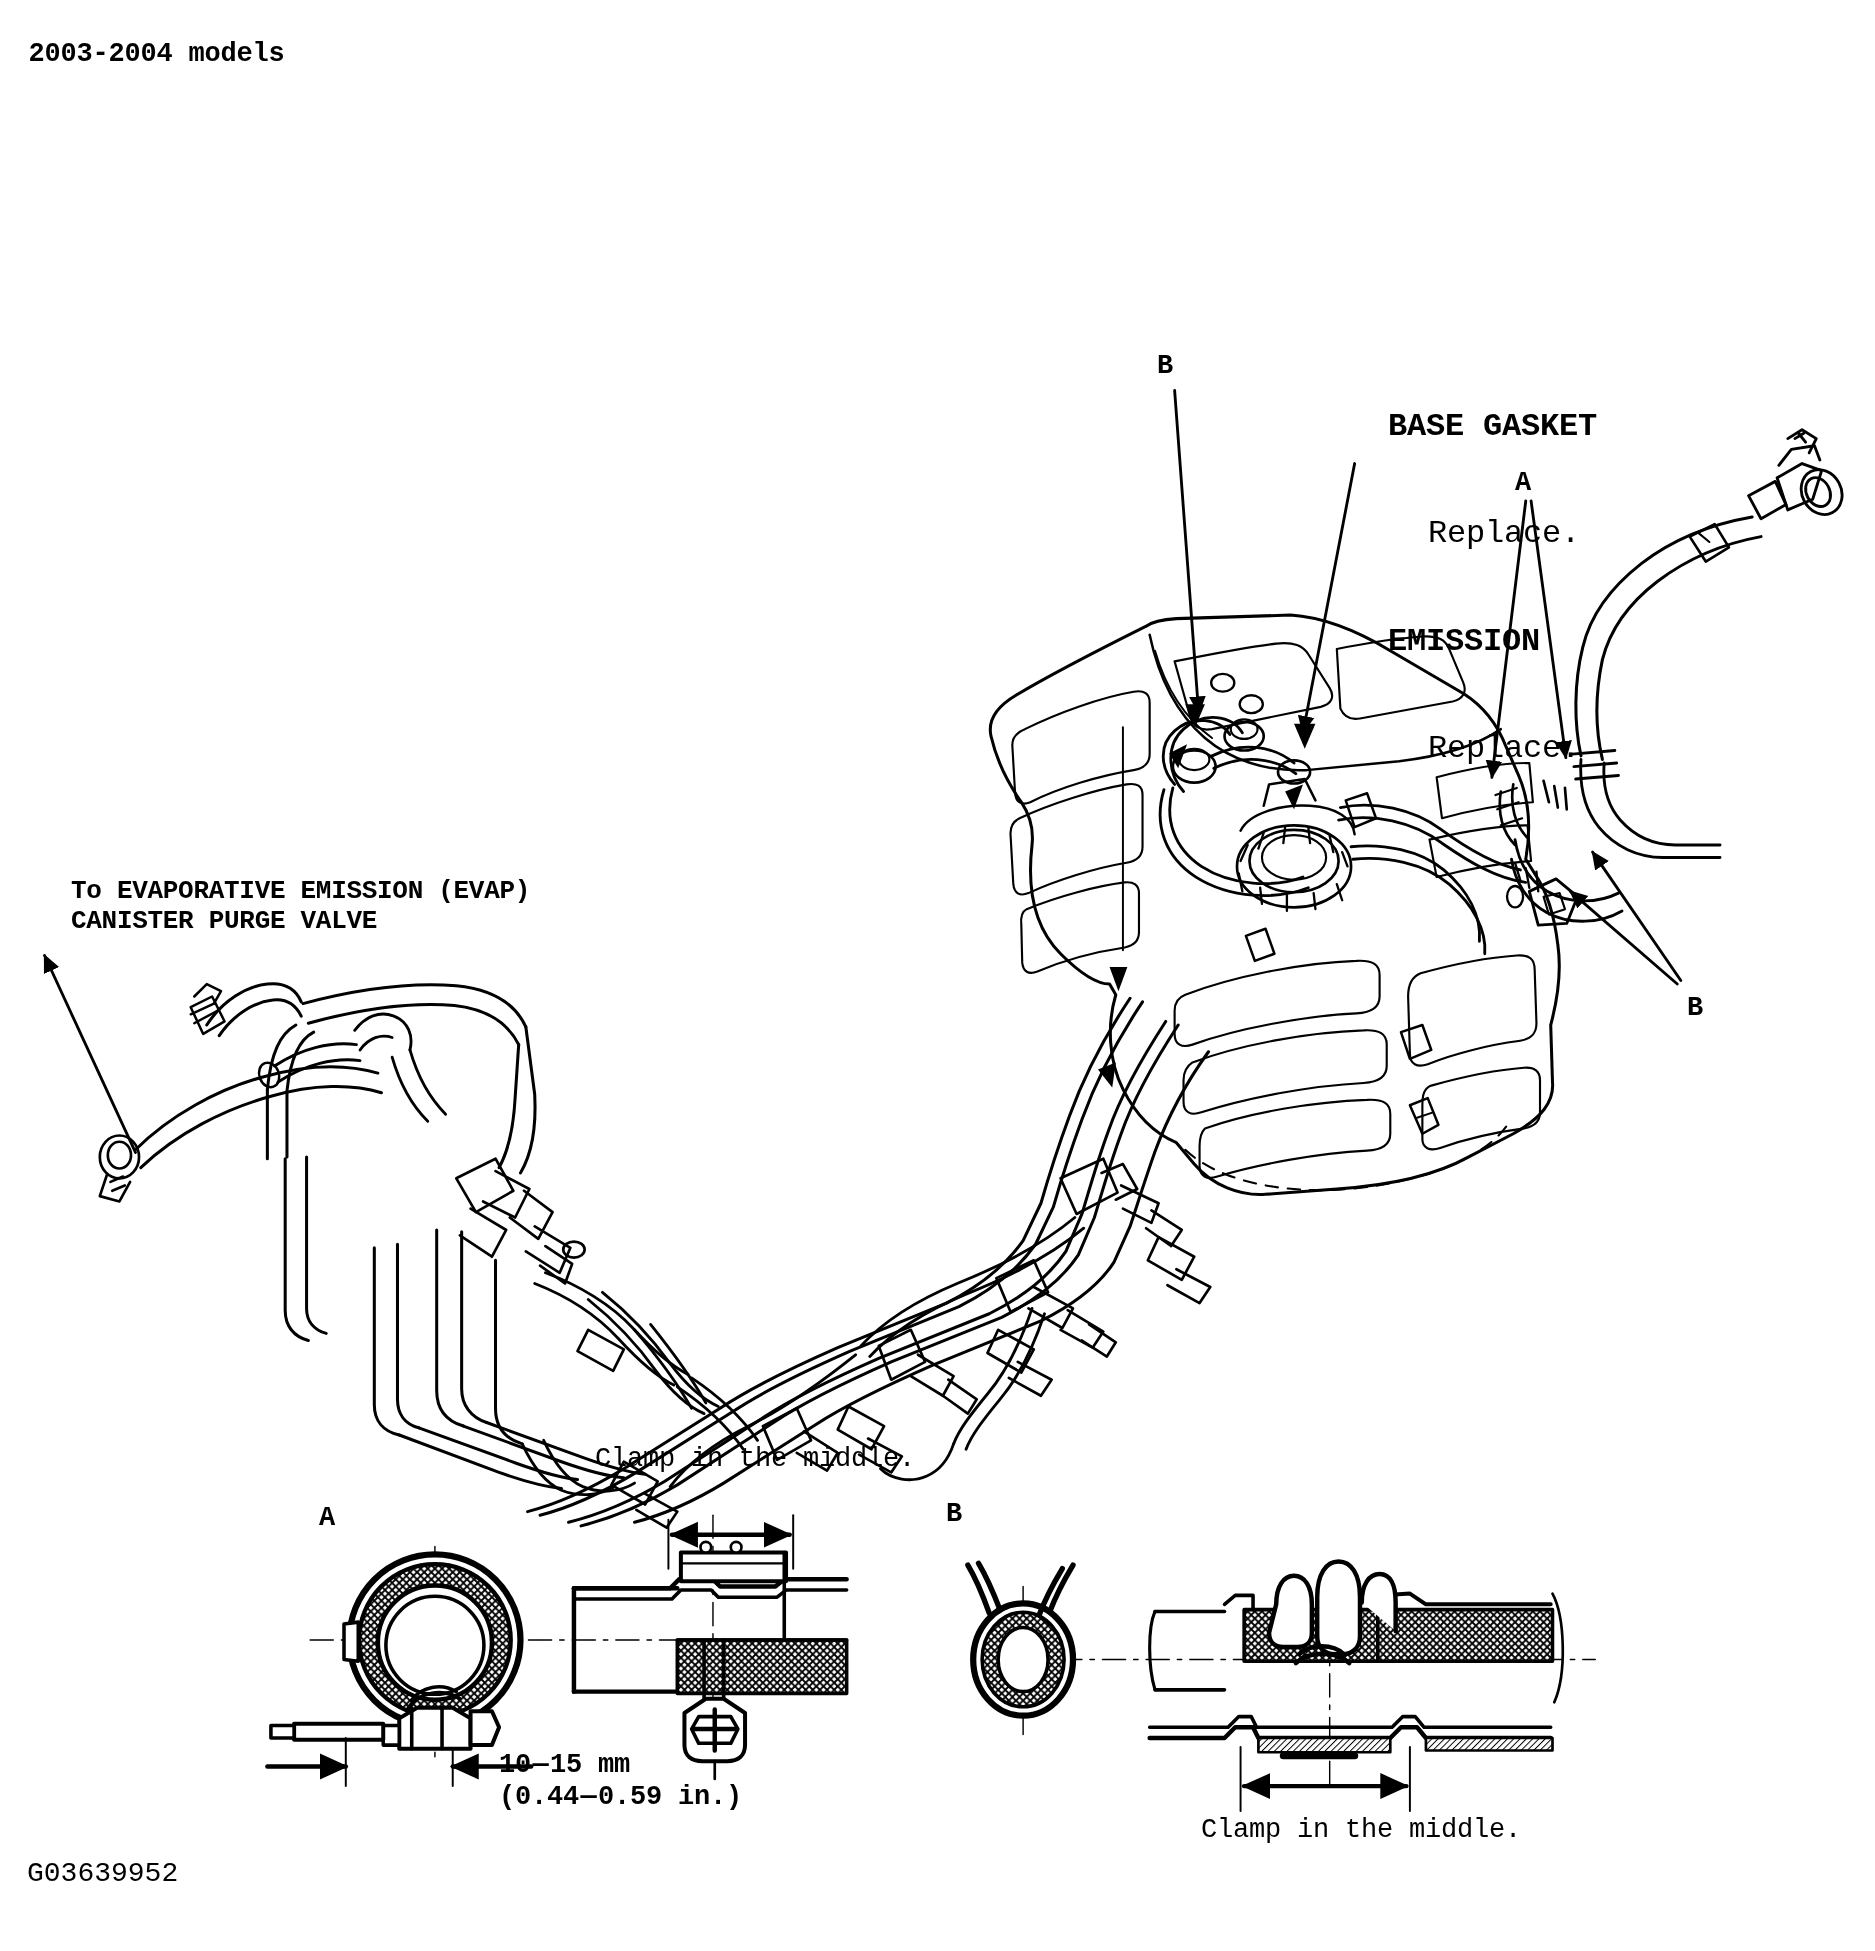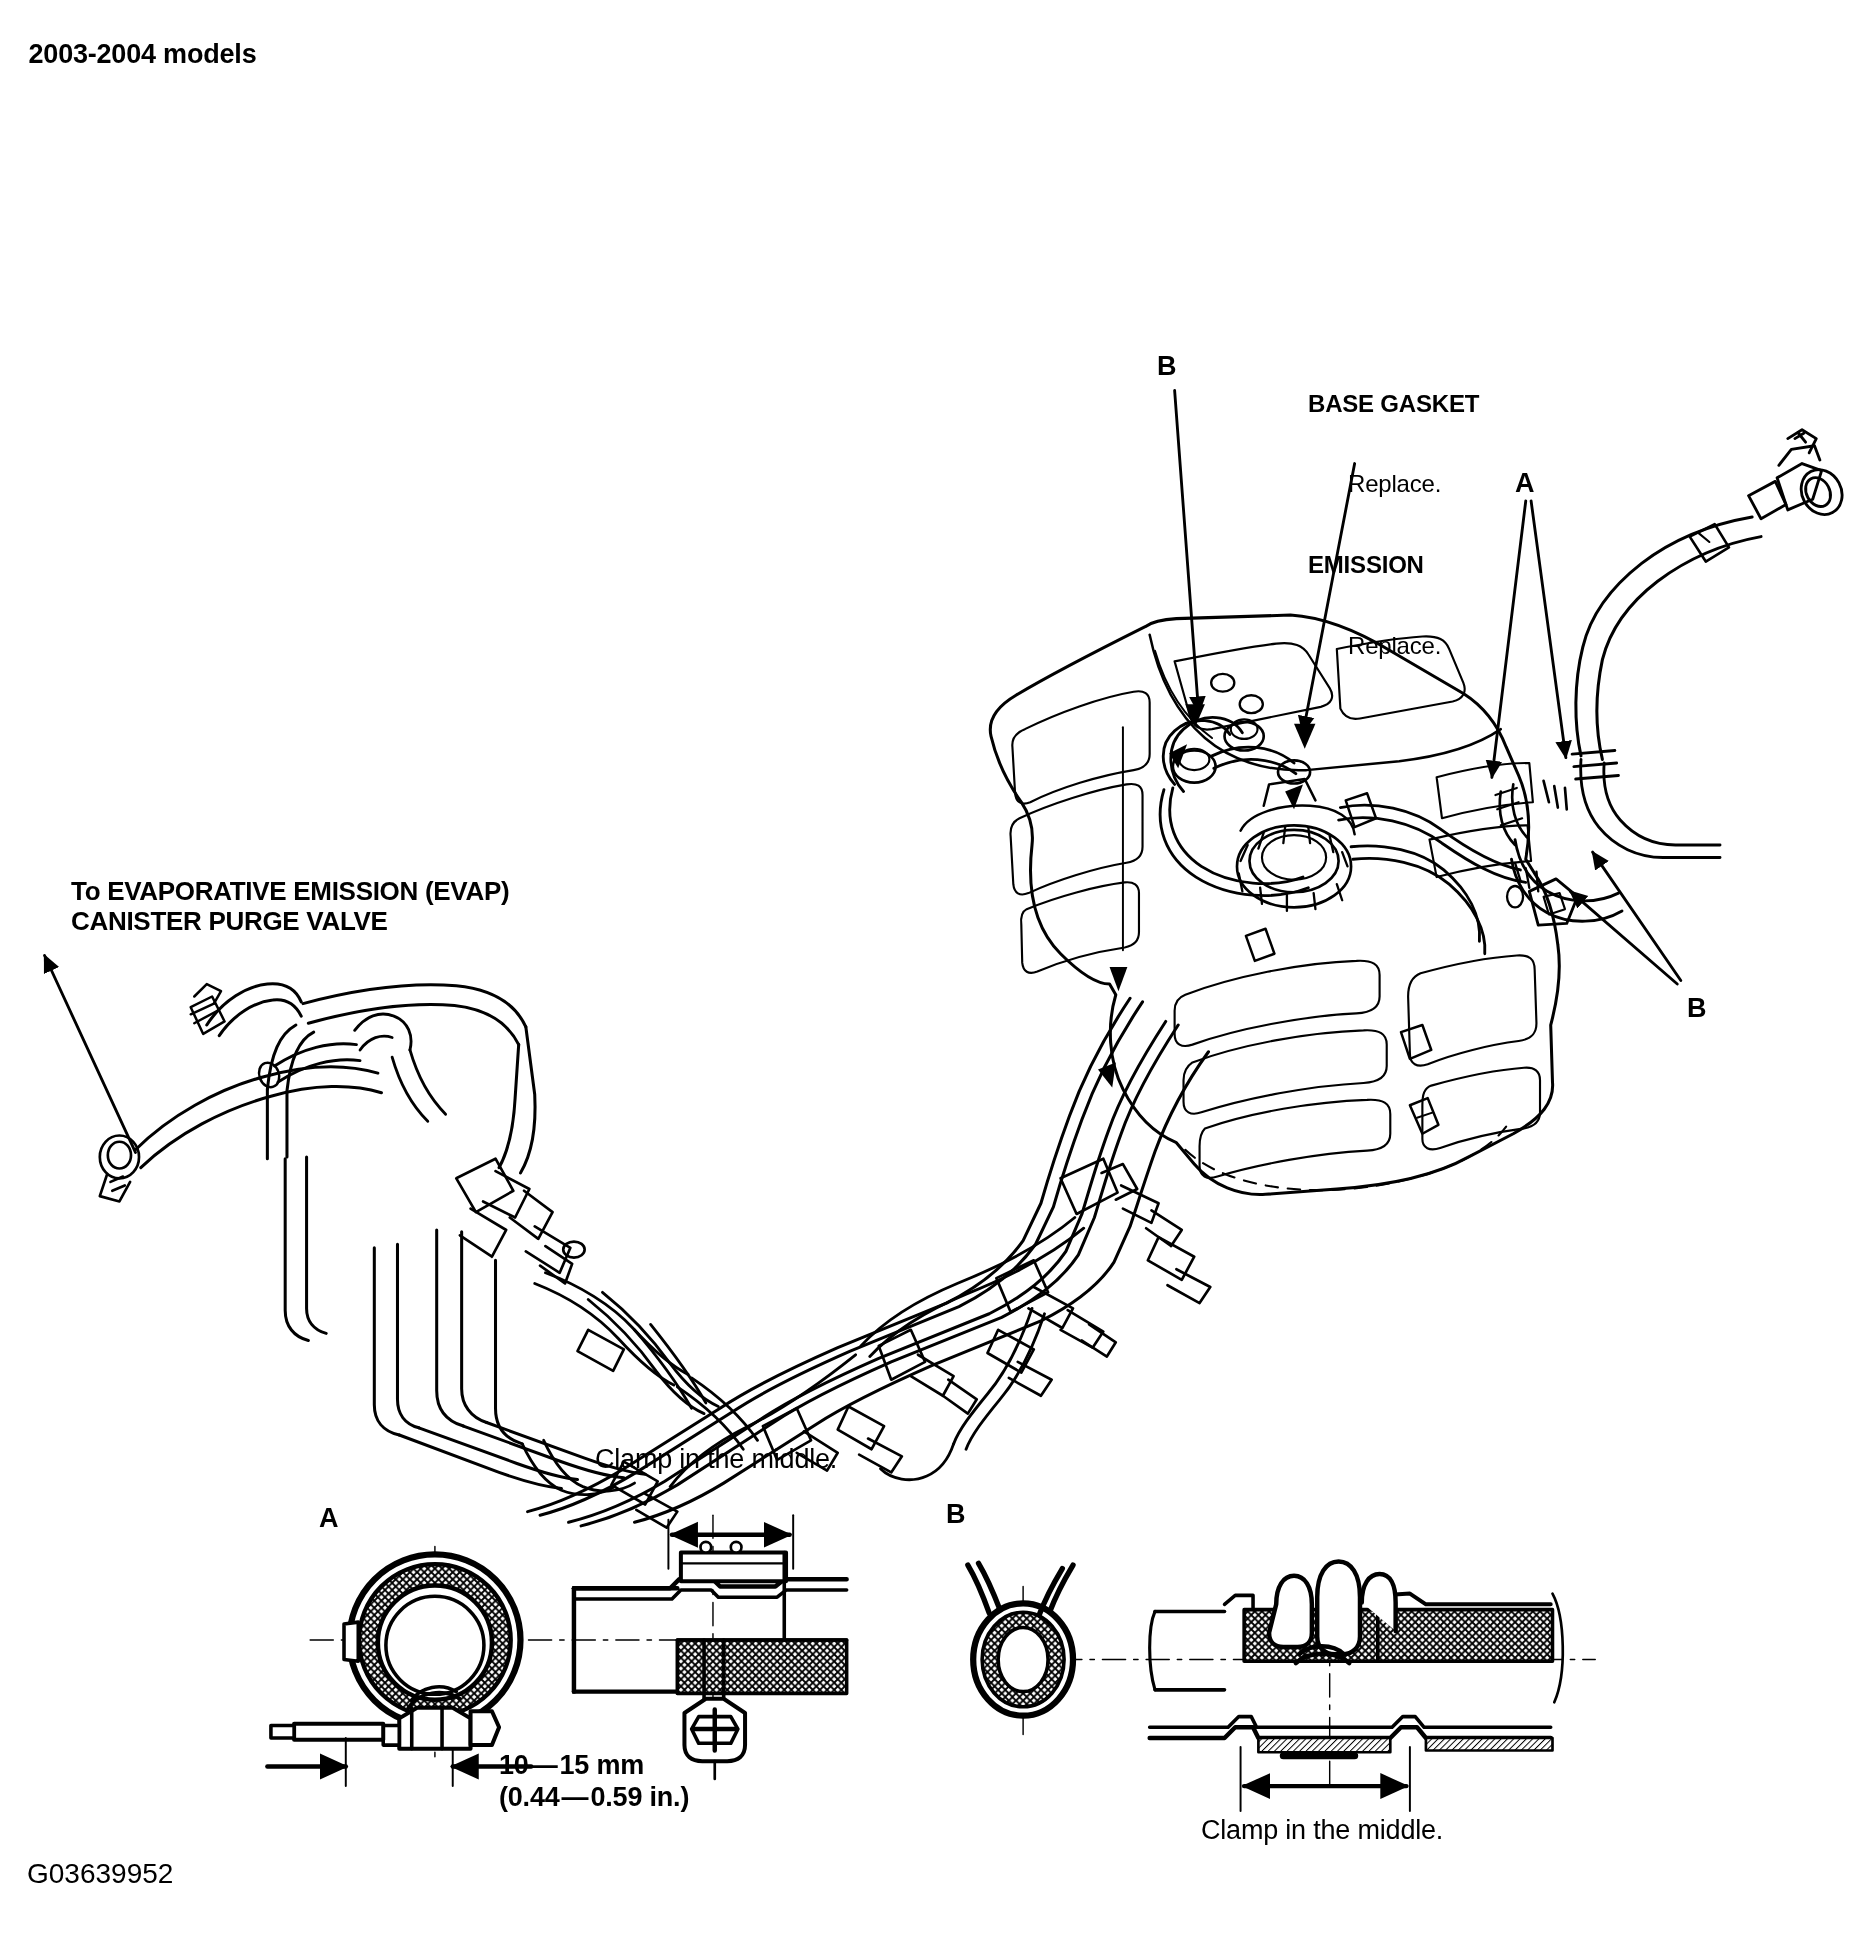--- a/index.html
+++ b/index.html
@@ -13,20 +13,21 @@
     position: relative;
     font-family: "Liberation Sans", sans-serif;
     color: #000000;
     overflow: hidden;
   }
   .page {
     position: absolute;
     left: 0; top: 0;
     width: 1876px;
     height: 1424px;
+    font-family: Liberation Mono, monospace;
   }
   .txt {
     position: absolute;
     white-space: pre;
     line-height: 1.14;
     color: #000;
   }
   #page-title {
     left: 28.5px;
     top: 39px;
@@ -37,23 +38,23 @@
   #evap-label {
     left: 27px;
     top: 876px;
     font-size: 26px;
     font-weight: bold;
     letter-spacing: -0.3px;
     line-height: 1.16;
     margin-left: 44px;
   }
   #callout-basegasket {
-    left: 1308px;
+    left: 1388px;
     top: 337px;
-    font-size: 24px;
+    font-size: 32px;
     letter-spacing: -0.2px;
     line-height: 1.12;
   }
   #callout-basegasket .bold { font-weight: bold; display:block;}
   #callout-basegasket .norm { font-weight: normal; display:block;margin-left:40px;}
   .alpha {
     font-size: 27px;
     font-weight: bold;
   }
   #label-b-top { left: 1157px; top: 351px; }

